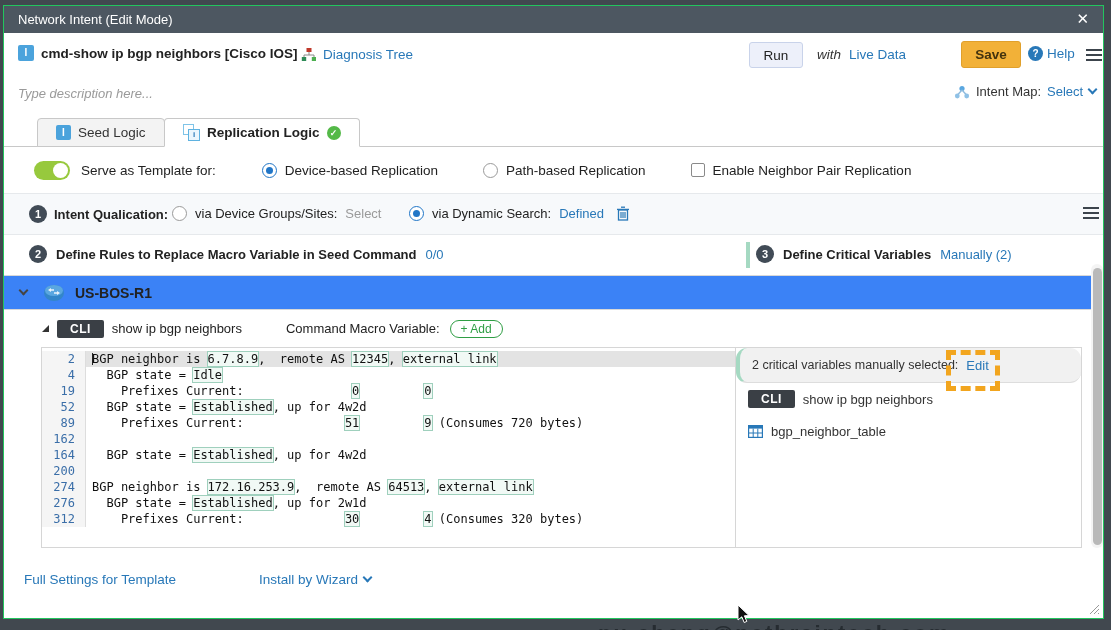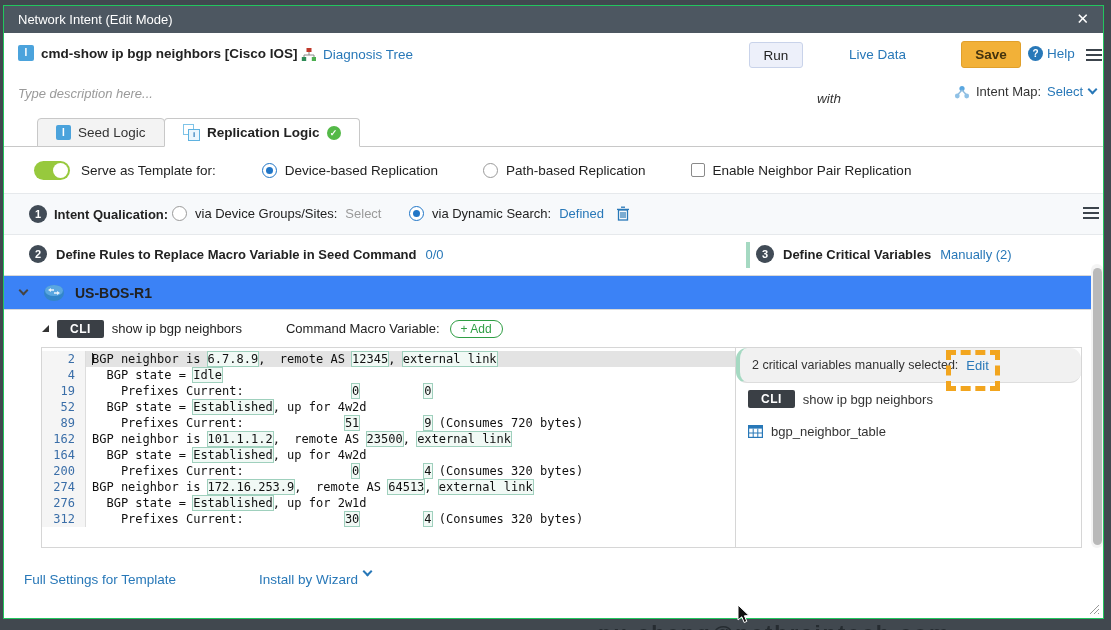--- a/index.html
+++ b/index.html
@@ -18,21 +18,21 @@
   
   .intent-row { position:absolute; left:0; top:27px; width:100%; height:42px; }
   .sq-icon { display:inline-block; width:16px; height:16px; background:#4ba3dc; color:#fff;
              font-size:10px; font-weight:bold; text-align:center; line-height:16px; border-radius:2px; }
   .intent-title { position:absolute; left:14px; top:12px; display:flex; align-items:center; gap:7px;
                   font-size:13.5px; font-weight:bold; color:#222; }
   .diag-link { position:absolute; left:297px; top:14px; display:flex; align-items:center; gap:7px;
                font-size:13.5px; color:#2878b8; cursor:pointer; }
   .run-btn { position:absolute; left:745px; top:9px; width:54px; height:26px; background:#edf0fa;
              border:1px solid #c9d3ea; border-radius:3px; font-size:13.5px; color:#222; cursor:pointer; }
-  .with-txt { position:absolute; left:813px; top:14px; font-size:13.5px; font-style:italic; color:#333;margin-top:44px; }
+  .with-txt { position:absolute; left:813px; top:14px; font-size:13.5px; font-style:italic; color:#333; }
   .livedata-link { position:absolute; left:845px; top:14px; font-size:13.5px; color:#2878b8; cursor:pointer; }
   .save-btn { position:absolute; left:957px; top:8px; width:60px; height:27px; background:#f2b138;
               border:1px solid #e0a02c; border-radius:3px; font-size:13.5px; font-weight:bold; color:#43330e; cursor:pointer; }
   .help-wrap { position:absolute; left:1024px; top:13px; display:flex; align-items:center; gap:4px;
                font-size:13.5px; color:#2878b8; cursor:pointer; }
   .help-q { display:inline-block; width:15px; height:15px; background:#2878b8; color:#fff; border-radius:50%;
             font-size:10px; font-weight:bold; text-align:center; line-height:15px; }
   .burger { display:inline-flex; flex-direction:column; gap:3px; cursor:pointer; }
   .burger i { display:block; width:16px; height:2px; background:#3c444c; }
   .burger-hdr { position:absolute; left:1082px; top:16px; }
@@ -122,21 +122,21 @@
                  padding-left:12px; font-size:12.5px; color:#333; border-left:4px solid #a5d9c2;border-radius:11px; }
   .vars-header .edit-link { margin-left:8px; font-size:13px; color:#2878b8; cursor:pointer; }
   .edit-annotation { position:absolute; left:210px; top:2px; width:54px; height:41px;
                      border:5px dashed #f2a51e; pointer-events:none; }
   .var-item { display:flex; align-items:center; gap:8px; padding-left:12px; height:32px; font-size:13px; color:#333; }
 
   
   .footer-links { position:absolute; left:0; top:566px; width:100%; }
   .fs-link { position:absolute; left:20px; font-size:13.5px; color:#2878b8; cursor:pointer; }
   .wiz-link { position:absolute; left:255px; font-size:13.5px; color:#2878b8; cursor:pointer;
-              display:flex; align-items:flex-start; gap:6px; }
+              display:flex; align-items:center; gap:6px; }
 
   
   .scroll-track { position:absolute; left:1087px; top:258px; width:12px; height:284px; background:#f4f4f4; border-radius:6px; }
   .scroll-thumb { position:absolute; left:1089px; top:262px; width:9px; height:277px; background:#b9b9b9; border-radius:5px; cursor:grab; }
   .resize-handle { position:absolute; right:3px; bottom:3px; cursor:nwse-resize; }
 
   .cursor-arrow { position:absolute; left:737px; top:605px; }
 </style>
 </head>
 <body>
@@ -294,23 +294,23 @@
     </div>
 
     <div class="panels">
       <div class="code-panel">
         <div>
             <div class="code-row selected"><span class="gutter">2</span><span class="code-content"><span class="caret"></span><span>BGP neighbor is </span><span class="tok">6.7.8.9</span><span>,  remote AS </span><span class="tok">12345</span><span>, </span><span class="tok">external link</span></span></div>
             <div class="code-row"><span class="gutter">4</span><span class="code-content"><span>  BGP state = </span><span class="tok">Idle</span></span></div>
             <div class="code-row"><span class="gutter">19</span><span class="code-content"><span>    Prefixes Current:               </span><span class="tok">0</span><span>         </span><span class="tok">0</span></span></div>
             <div class="code-row"><span class="gutter">52</span><span class="code-content"><span>  BGP state = </span><span class="tok">Established</span><span>, up for 4w2d</span></span></div>
             <div class="code-row"><span class="gutter">89</span><span class="code-content"><span>    Prefixes Current:              </span><span class="tok">51</span><span>         </span><span class="tok">9</span><span> (Consumes 720 bytes)</span></span></div>
-            <div class="code-row"><span class="gutter">162</span><span class="code-content"><span>BGP neighbor is </span><span class="tok">101.1.1.2</span><span>,  remote AS </span><span class="tok">23500</span><span>, </span><span class="tok">external link</span></span></div>
+            <div class="code-row"><span class="gutter">162</span></div>
             <div class="code-row"><span class="gutter">164</span><span class="code-content"><span>  BGP state = </span><span class="tok">Established</span><span>, up for 4w2d</span></span></div>
-            <div class="code-row"><span class="gutter">200</span><span class="code-content"><span>    Prefixes Current:               </span><span class="tok">0</span><span>         </span><span class="tok">4</span><span> (Consumes 320 bytes)</span></span></div>
+            <div class="code-row"><span class="gutter">200</span></div>
             <div class="code-row"><span class="gutter">274</span><span class="code-content"><span>BGP neighbor is </span><span class="tok">172.16.253.9</span><span>,  remote AS </span><span class="tok">64513</span><span>, </span><span class="tok">external link</span></span></div>
             <div class="code-row"><span class="gutter">276</span><span class="code-content"><span>  BGP state = </span><span class="tok">Established</span><span>, up for 2w1d</span></span></div>
             <div class="code-row"><span class="gutter">312</span><span class="code-content"><span>    Prefixes Current:              </span><span class="tok">30</span><span>         </span><span class="tok">4</span><span> (Consumes 320 bytes)</span></span></div>
           </div>
       </div>
       <div class="vars-panel">
         <div class="vars-header">
           <span>2 critical variables manually selected:</span>
           <span class="edit-link">Edit</span>
         </div>

